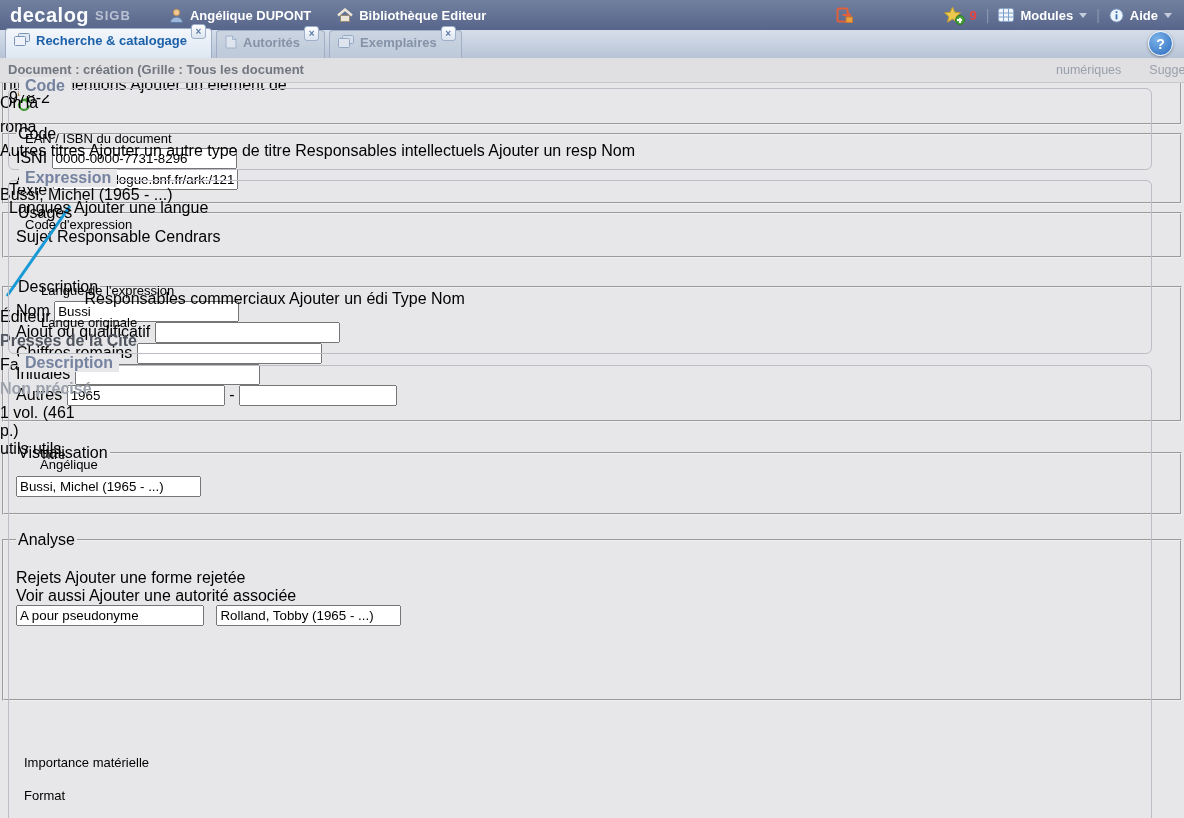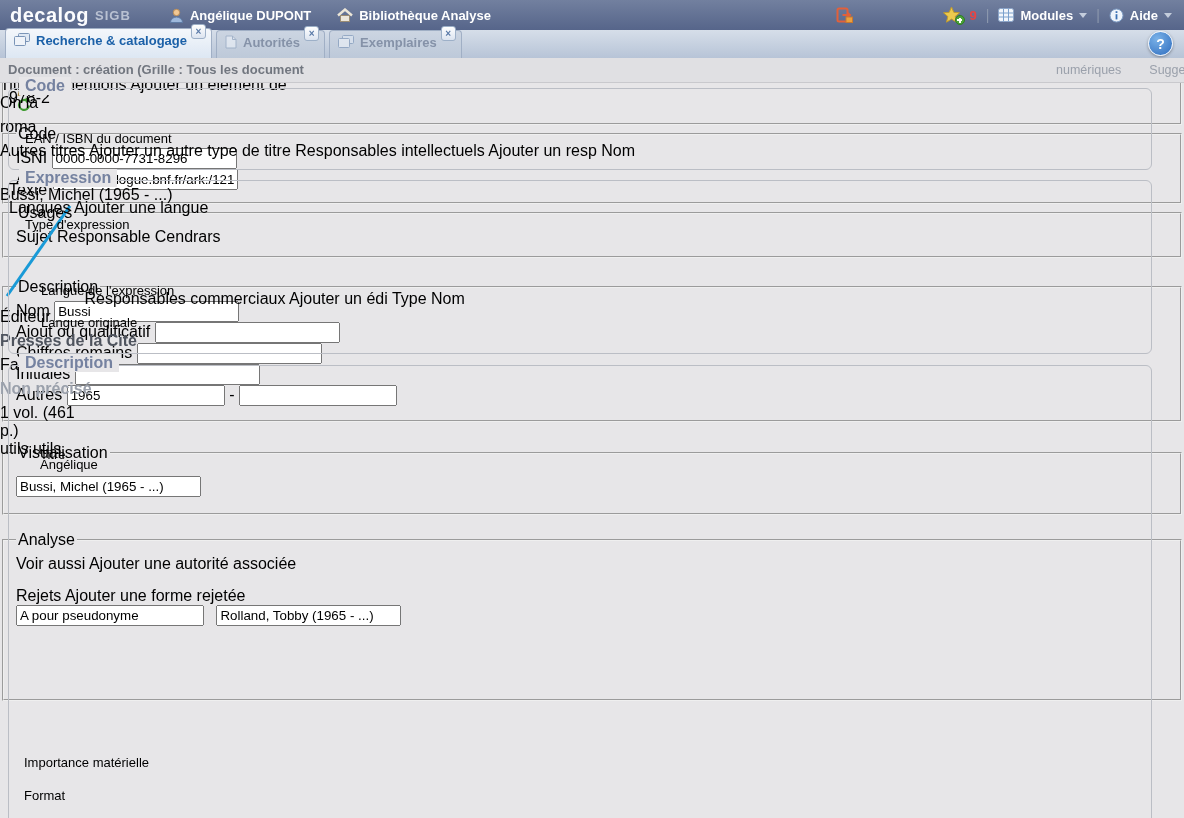--- a/index.html
+++ b/index.html
@@ -1,20 +1,20 @@
 <!DOCTYPE html>
 <html><head>
 <meta charset="utf-8">
 <style>
   html,body{margin:0;padding:0;background:#9aa0ab;}
   .screen{position:relative;width:1184px;height:818px;overflow:hidden;background:#e7e6e8;
           font-family:"Liberation Sans",sans-serif;-webkit-font-smoothing:antialiased;}
   
   .topbar{position:absolute;top:0;left:0;right:0;height:30px;background:linear-gradient(#72809f,#56658a);
-          border-bottom:1px solid #45526e;display:flex;align-items:center;color:#fff;}
+          border-bottom:1px solid #45526e;display:flex;align-items:center;color:#fff;text-align:right;}
   .logo{font-size:20px;font-weight:600;letter-spacing:.5px;color:#fbfcfe;margin-left:10px;}
   .logo-sfx{font-size:13px;font-weight:700;letter-spacing:1px;color:#b9c1d2;margin-left:6px;}
   .tb-item{display:flex;align-items:center;gap:6px;font-weight:700;font-size:13px;white-space:nowrap;}
   .tb-sep{color:#8b97ad;font-size:14px;margin:0 9px;font-weight:400;}
   .tb-caret{width:0;height:0;border:4px solid transparent;border-top:5px solid #c4cddc;margin-top:4px;}
   .fav-count{color:#e84444;font-weight:700;font-size:13px;margin-left:2px;}
   .star-wrap{position:relative;width:20px;height:18px;}
   .star-badge{position:absolute;right:-3px;bottom:-1px;width:8px;height:8px;border-radius:50%;
               background:#4aa238;border:1px solid #2f7d24;}
   .star-badge::before{content:"";position:absolute;left:1.5px;top:3px;width:5px;height:2px;background:#fff;}
@@ -156,21 +156,21 @@
       </span>
       <span>Angélique DUPONT</span>
     </span>
     <span class="tb-item" style="margin-left:26px;">
       <span style="display:flex;">
         <svg width="16" height="14">
             <path d="M1 7.5 L8 1.5 L15 7.5" fill="none" stroke="#ece6d8" stroke-width="2.4"></path>
             <rect x="3.5" y="7.5" width="9" height="6" fill="#ece6da" stroke="#9a8c74"></rect>
           </svg>
       </span>
-      <span>Bibliothèque Analyse</span>
+      <span>Bibliothèque Editeur</span>
     </span>
     <span class="tb-item" style="margin-left:auto;">
       <svg width="18" height="17">
           <rect x="1.5" y="1.5" width="10" height="13" rx="1.5" fill="none" stroke="#e2603a" stroke-width="2"></rect>
           <path d="M6.5 8 h7" stroke="#e2603a" stroke-width="2"></path>
           <path d="M11.5 4.5 L15.5 8 L11.5 11.5 Z" fill="#e2603a"></path>
           <rect x="10" y="10" width="6.5" height="5.5" fill="#eba03e" stroke="#c87830"></rect>
         </svg>
     </span>
     <span class="tb-item" style="margin-left:88px;">
@@ -253,21 +253,21 @@
     
     <div class="bgfs" style="left:8px;top:30px;width:1142px;height:80px;">
       <span class="bgfs-legend">Code</span>
       <span class="bglabel" style="left:16px;top:42px;">EAN / ISBN du document</span>
       <div class="bginput" style="left:220px;top:37px;width:600px;">978-2</div>
     </div>
 
     
     <div class="bgfs" style="left:8px;top:122px;width:1142px;height:172px;">
       <span class="bgfs-legend">Expression</span>
-      <span class="bglabel" style="left:16px;top:36px;">Type d'expression</span>
+      <span class="bglabel" style="left:16px;top:36px;">Code d'expression</span>
       <div class="bginput" style="left:220px;top:31px;width:600px;">Texte</div>
       <span class="bgadd" style="left:26px;top:70px;">
         <span class="lbl">Langues</span>
         <span class="icon-plus"></span>
         <span class="lnk">Ajouter une langue</span>
         <span class="icon-caret"></span>
       </span>
       <span class="bglabel" style="left:32px;top:102px;">Langue de l'expression</span>
       <span class="bglabel" style="left:32px;top:134px;">Langue originale</span>
       <div class="bginput" style="left:220px;top:129px;width:140px;"></div>
@@ -446,29 +446,29 @@
 
       <fieldset class="mfs fs-gray" style="margin-bottom:16px;">
         <legend class="mlegend">Visualisation</legend>
         <div class="mrow" style="margin:8px 0 6px 0;">
           <input class="mtb flex gray" readonly="" value="Bussi, Michel (1965 - ...)" style="">
         </div>
       </fieldset>
 
       <fieldset class="mfs fs-blue" style="height:150px;">
         <legend class="mlegend">Analyse</legend>
+        <div class="add-row" style="margin-top:14px;">
+          <span>Rejets</span>
+          <span class="icon-plus"></span>
+          <span class="lnk">Ajouter une forme rejetée</span>
+        </div>
         <div class="add-row">
           <span>Voir aussi</span>
           <span class="icon-plus"></span>
           <span class="lnk">Ajouter une autorité associée</span>
-        </div>
-        <div class="add-row" style="margin-top:14px;">
-          <span>Rejets</span>
-          <span class="icon-plus"></span>
-          <span class="lnk">Ajouter une forme rejetée</span>
         </div>
         <div class="rel-row">
           <input class="mtb" style="width: 180px;" readonly="" value="A pour pseudonyme">
           <input class="mtb flex orange2" style="margin-left: 8px;" readonly="" value="Rolland, Tobby (1965 - ...)">
           <span class="iconbar">
             <span class="icon-eject"></span>
             <span class="icon-minus"></span>
           </span>
         </div>
       </fieldset>

